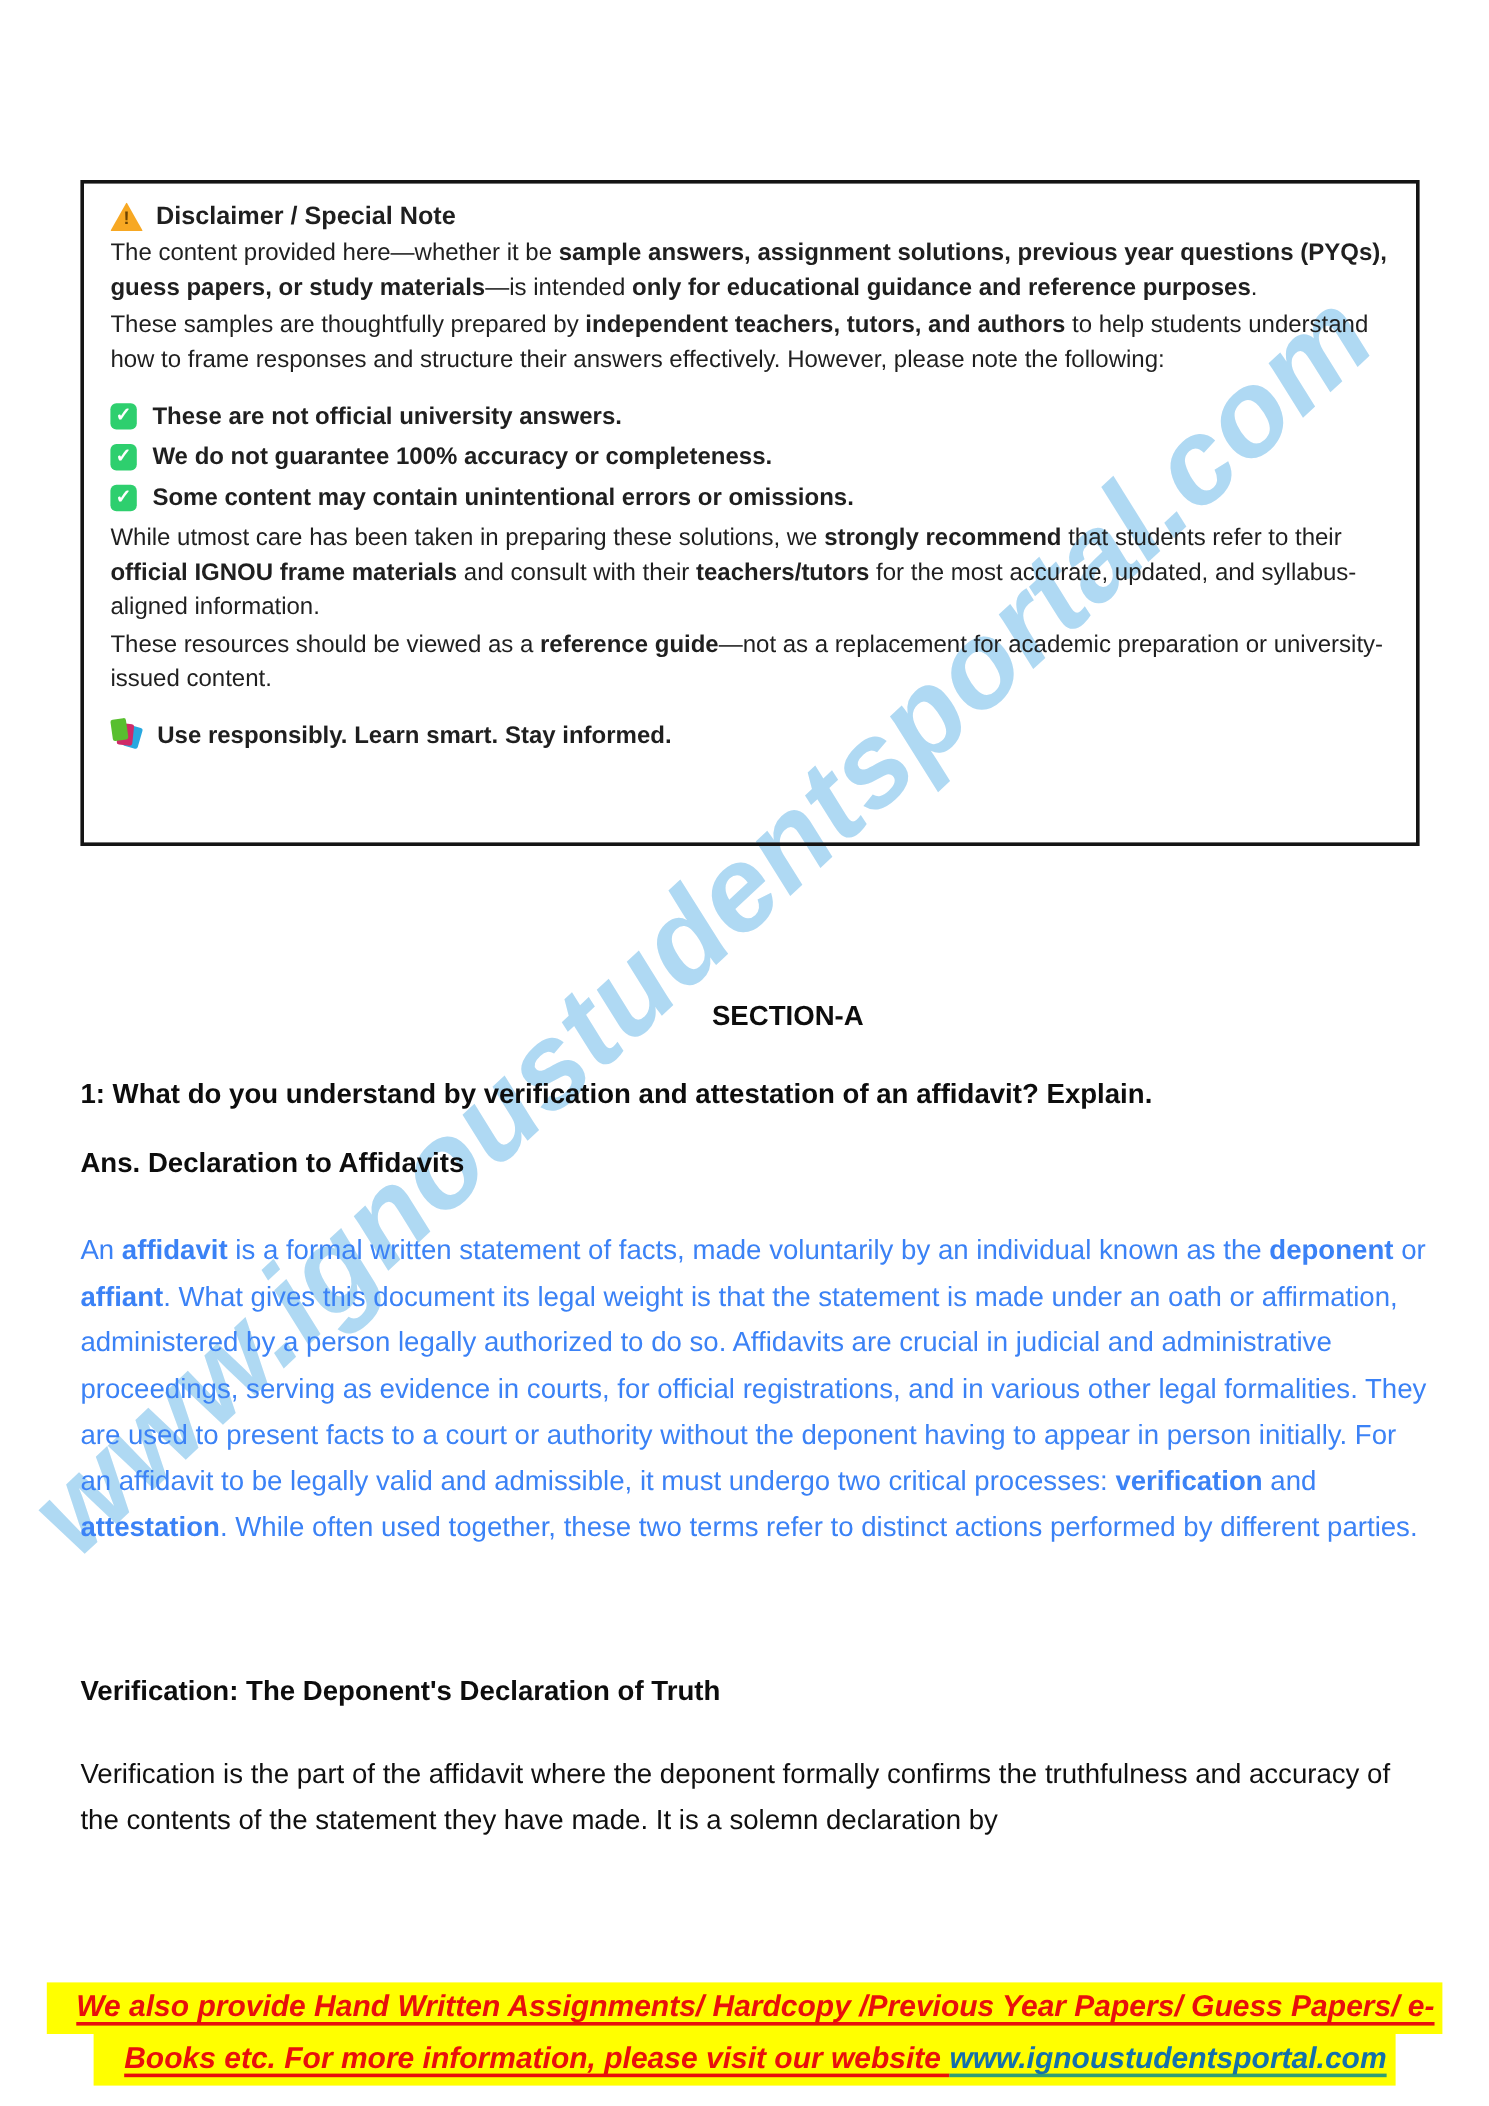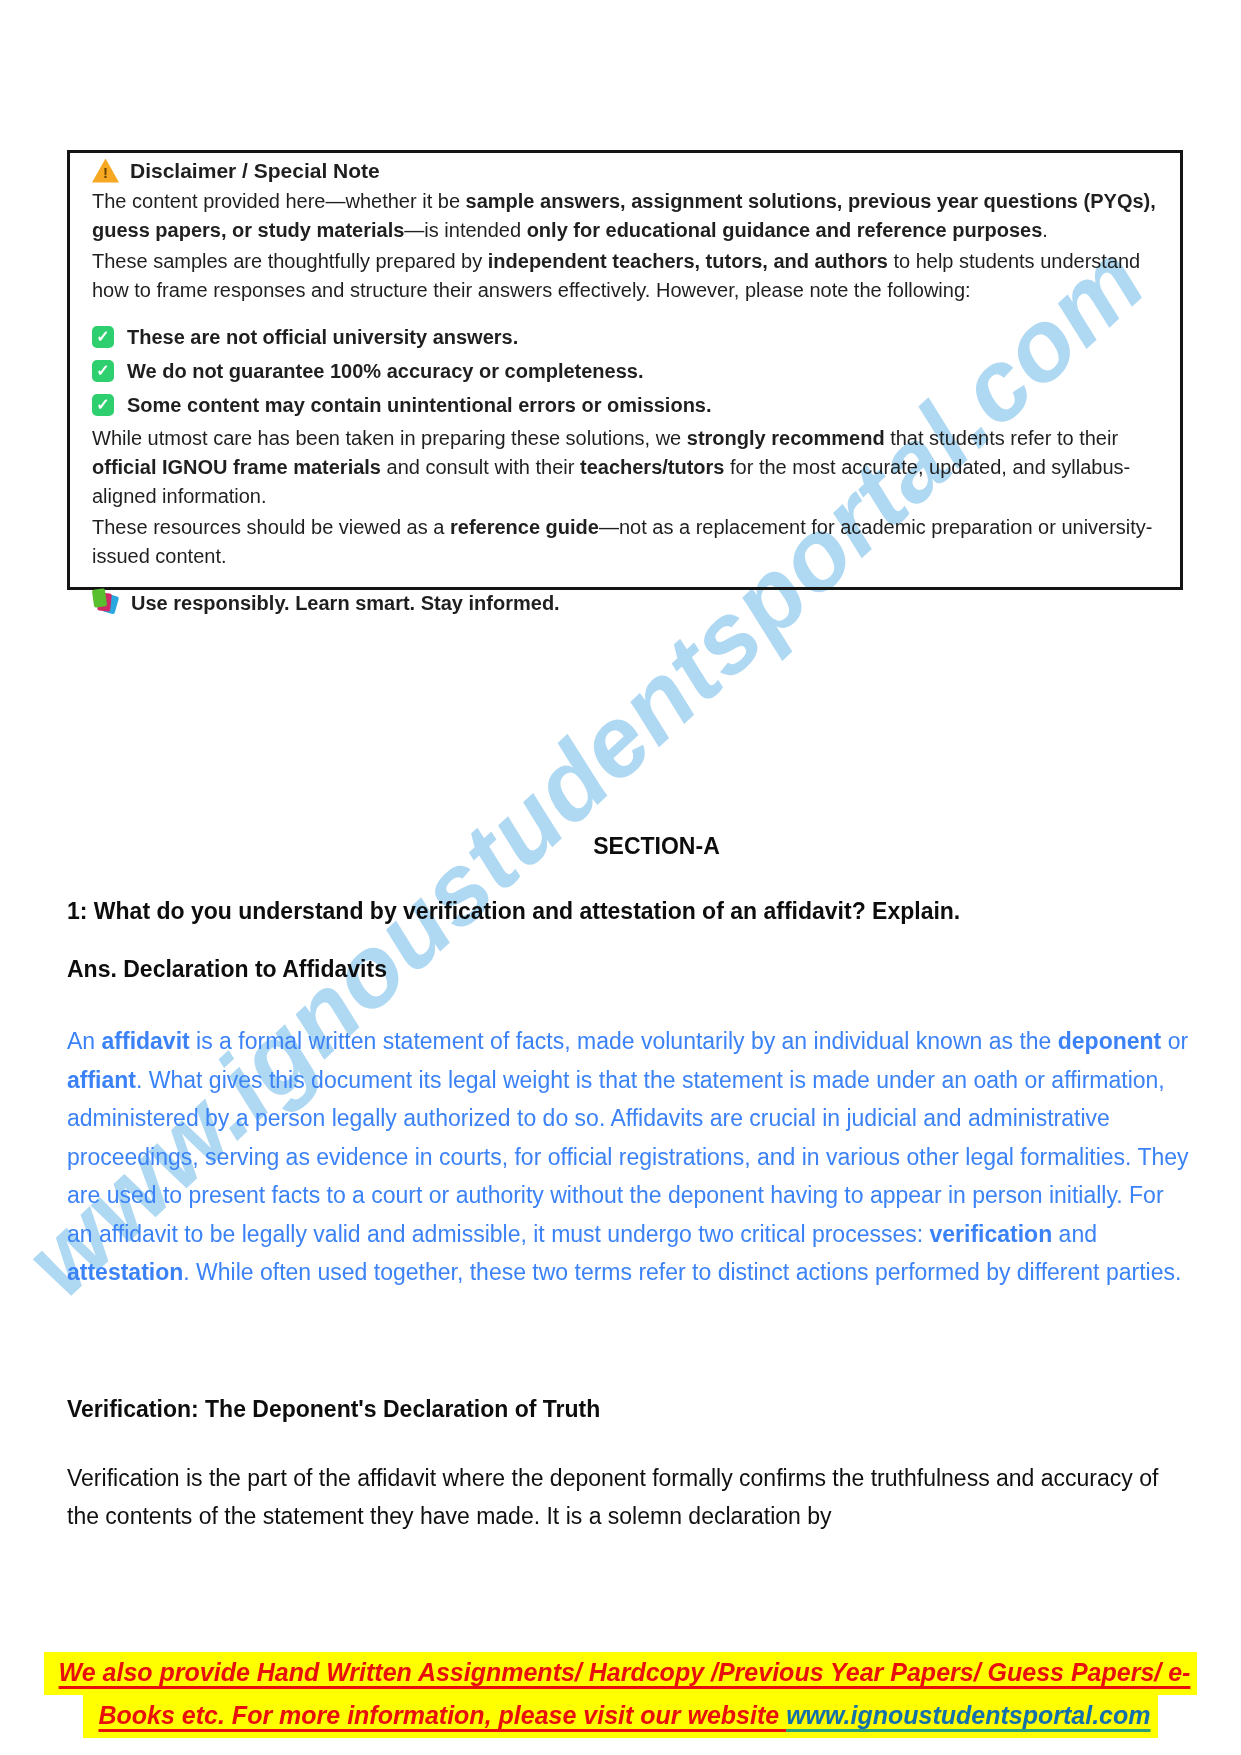--- a/index.html
+++ b/index.html
@@ -15,23 +15,23 @@
   .watermark{
     position:absolute;left:-153px;top:724px;width:1450px;
     text-align:center;white-space:nowrap;
     font-size:100px;font-style:italic;font-weight:bold;letter-spacing:1px;
     color:#8ec9ee;opacity:.70;
     transform:rotate(-43deg);
     z-index:1;pointer-events:none;
   }
   
   .disclaimer{
-    position:absolute;left:67px;top:150px;width:1116px;height:440px;
+    position:absolute;left:67px;top:150px;width:1116px;height:555px;
     border:3px solid #141414;box-sizing:border-box;
-    padding:1px 24px 0 22px;
+    padding:11px 24px 0 22px;
     font-size:20px;line-height:29px;color:#1f1f1f;
     z-index:2;background:transparent;
   }
   .disc-title{display:flex;align-items:center;font-weight:bold;font-size:21px;line-height:29px;margin-top:2px;}
   .warn-icon{position:relative;display:inline-block;width:27px;height:24px;margin-right:11px;
     background:#f7a823;clip-path:polygon(50% 0,100% 100%,0 100%);}
   .warn-icon::after{content:"!";position:absolute;left:0;right:0;top:3px;text-align:center;
     color:#6b4300;font-weight:900;font-size:15px;line-height:21px;}
   .disc-p{margin:2px 0 0 0;}
   .checklist{margin:15px 0 0 0;}
@@ -52,21 +52,21 @@
   .section-heading{position:absolute;left:0;width:100%;top:833px;text-align:center;
     font-weight:bold;font-size:23px;color:#0d0d0d;padding-left:36px;}
   .question{position:absolute;left:67px;width:1120px;top:898px;font-weight:bold;font-size:23px;color:#0d0d0d;}
   .ans-heading{position:absolute;left:67px;width:1120px;top:956px;font-weight:bold;font-size:23px;color:#0d0d0d;}
   .para1{position:absolute;left:67px;width:1122px;top:1022px;font-size:23px;line-height:38.5px;color:#3b82f6;}
   .sub-heading{position:absolute;left:67px;width:1120px;top:1396px;font-weight:bold;font-size:23px;color:#0d0d0d;}
   .para2{position:absolute;left:67px;width:1122px;top:1459px;font-size:23px;line-height:38px;color:#101010;}
   
   .page-footer{position:absolute;left:0;width:100%;top:1652px;z-index:3;
     text-align:center;font-size:25px;font-style:italic;font-weight:bold;line-height:39px;}
-  .hl{background:#ffff00;padding:1px 7px 3px 15px;display:inline-block;}
+  .hl{background:#ffff00;padding:1px 7px 3px 25px;display:inline-block;}
   .red-u{color:#e8100c;text-decoration:underline;text-decoration-color:#e8100c;text-decoration-thickness:3px;text-underline-offset:5px;}
   .site-link{color:#1470ab;text-decoration:underline;text-decoration-color:#2e9e74;text-decoration-thickness:3px;text-underline-offset:5px;cursor:pointer;}
 </style>
 </head>
 <body>
 
 <div class="page">
 
   <div class="watermark">www.ignoustudentsportal.com</div>
 

